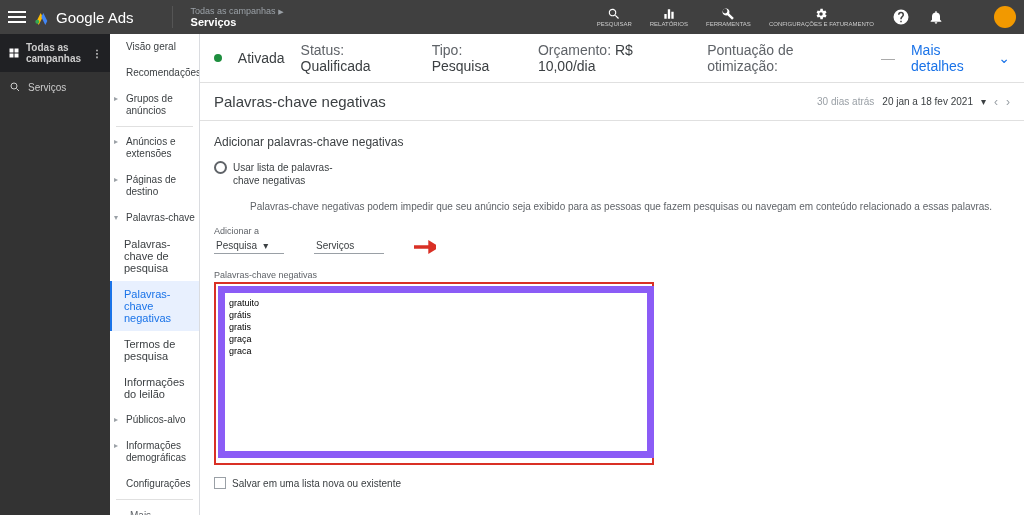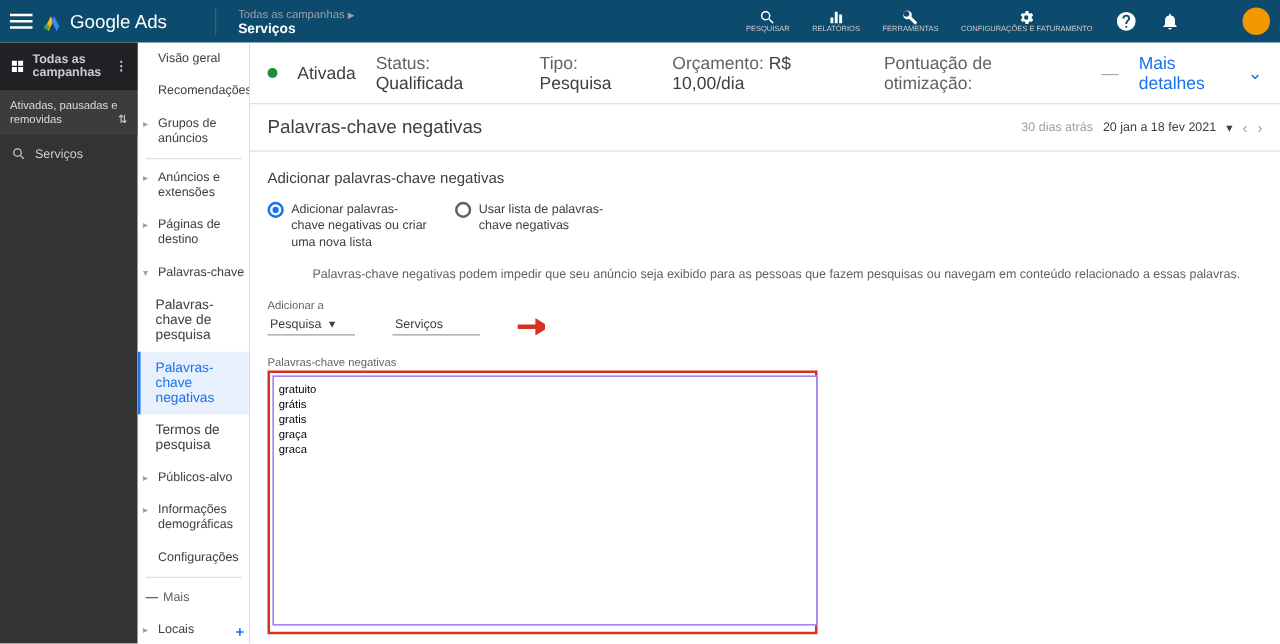--- a/index.html
+++ b/index.html
@@ -1,19 +1,19 @@
 <!DOCTYPE html>
 <html><head>
 <meta charset="utf-8">
 <style>
 *{box-sizing:border-box;margin:0;padding:0;}
 body{font-family:Arial,Roboto,sans-serif;background:#fff;font-size:12px;color:#3c4043;overflow:hidden;}
 .root{width:1024px;height:515px;display:flex;flex-direction:column;}
 
-.header{height:34px;background:#0c4a6e;color:#fff;display:flex;align-items:center;padding:0 8px;}
+.header{height:34px;background:#404040;color:#fff;display:flex;align-items:center;padding:0 8px;}
 .hamburger{width:18px;display:flex;flex-direction:column;gap:3px;margin-right:8px;}
 .hamburger span{height:2px;background:#fff;}
 .logo{display:flex;align-items:center;gap:6px;margin-right:20px;font-size:15px;}
 .logo-ic{width:16px;height:16px;}
 .account-ids{color:#9aa0a6;font-size:9px;margin-right:18px;line-height:10px;}
 .breadcrumb{color:#9aa0a6;font-size:9px;line-height:11px;border-left:1px solid #555;padding-left:18px;}
 .breadcrumb .strong{color:#fff;font-size:11px;font-weight:600;}
 .header-spacer{flex:1;}
 .header-tools{display:flex;gap:18px;align-items:center;}
 .tool{display:flex;flex-direction:column;align-items:center;font-size:6px;color:#ccc;}
@@ -60,21 +60,21 @@
 .radio.checked::after{content:"";position:absolute;inset:2px;border-radius:50%;background:#1a73e8;}
 .info{font-size:10px;color:#5f6368;margin-bottom:14px;padding-left:36px;}
 .add-to{display:flex;gap:30px;align-items:flex-end;margin-bottom:16px;}
 .add-to .field{font-size:10px;}
 .add-to .small{font-size:9px;color:#5f6368;margin-bottom:2px;}
 .add-to .val{border-bottom:1px solid #9aa0a6;padding:2px 2px;display:inline-flex;align-items:center;gap:6px;min-width:70px;}
 .arrow-ann{width:22px;height:14px;}
 .arrow-ann svg{width:100%;height:100%;}
 .ta-wrapper{border:2px solid #d93025;padding:2px;width:440px;}
 .ta-label{font-size:9px;color:#5f6368;margin-bottom:2px;}
-textarea{width:436px;height:200px;border:1px solid #8b5cf6;resize:none;font-family:inherit;font-size:9px;padding:4px;outline:none;line-height:12px;}
+textarea{width:436px;height:172px;border:7px solid #8b5cf6;resize:none;font-family:inherit;font-size:9px;padding:4px;outline:none;line-height:12px;}
 .checkrow{display:flex;align-items:center;gap:6px;font-size:10px;margin-top:12px;}
 .checkbox{width:12px;height:12px;border:1.5px solid #9aa0a6;}
 </style>
 </head>
 <body>
 
 <div class="root">
 
   <div class="header">
     <div class="hamburger">
@@ -142,24 +142,20 @@
     <div class="col-dark">
       <div class="item top">
         <span class="ic">
             <svg width="12" height="12" viewBox="0 0 24 24" fill="#fff">
               <path d="M3 3h8v8H3zm10 0h8v8h-8zM3 13h8v8H3zm10 0h8v8h-8z"></path>
             </svg>
           </span>
         <span>Todas as campanhas</span>
         <span class="dots">⋮</span>
       </div>
-      <div class="sec">
-        <span>Ativadas, pausadas e removidas</span>
-        <span style="float:right;">⇅</span>
-      </div>
       <div class="item">
         <span class="ic">
             <svg width="12" height="12" viewBox="0 0 24 24" fill="#ccc">
               <circle cx="10" cy="10" r="6" fill="none" stroke="#ccc" stroke-width="2"></circle>
               <path d="M15 15l5 5" stroke="#ccc" stroke-width="2"></path>
             </svg>
           </span>
         <span>Serviços</span>
       </div>
     </div>
@@ -186,20 +182,21 @@
           <span class="chev">▸</span>
           <span class="lbl">Páginas de destino</span>
         </div>
       <div class="li">
           <span class="chev">▾</span>
           <span class="lbl">Palavras-chave</span>
         </div>
       <div class="sub"><span>Palavras-chave de pesquisa</span></div>
       <div class="sub active"><span>Palavras-chave negativas</span></div>
       <div class="sub"><span>Termos de pesquisa</span></div>
+      <div class="sub"><span>Informações do leilão</span></div>
       <div class="li">
           <span class="chev">▸</span>
           <span class="lbl">Públicos-alvo</span>
         </div>
       <div class="li">
           <span class="chev">▸</span>
           <span class="lbl">Informações demográficas</span>
         </div>
       <div class="li">
           <span class="chev"></span>
@@ -238,24 +235,20 @@
           <span class="light">30 dias atrás</span>
           <span>20 jan a 18 fev 2021</span>
           <span>▾</span>
           <span class="chev-btn">‹</span>
           <span class="chev-btn">›</span>
         </div>
       </div>
       <div class="content">
         <h3>Adicionar palavras-chave negativas</h3>
         <div class="radio-row">
-          <label class="radio-opt">
-              <span class="radio checked"></span>
-              <span>Adicionar palavras-chave negativas ou criar uma nova lista</span>
-            </label>
           <label class="radio-opt">
               <span class="radio"></span>
               <span>Usar lista de palavras-chave negativas</span>
             </label>
         </div>
         <div class="info">Palavras-chave negativas podem impedir que seu anúncio seja exibido para as pessoas que fazem pesquisas ou navegam em conteúdo relacionado a essas palavras.</div>
         <div class="add-to">
           <div class="field">
             <div class="small">Adicionar a</div>
             <div class="val">

